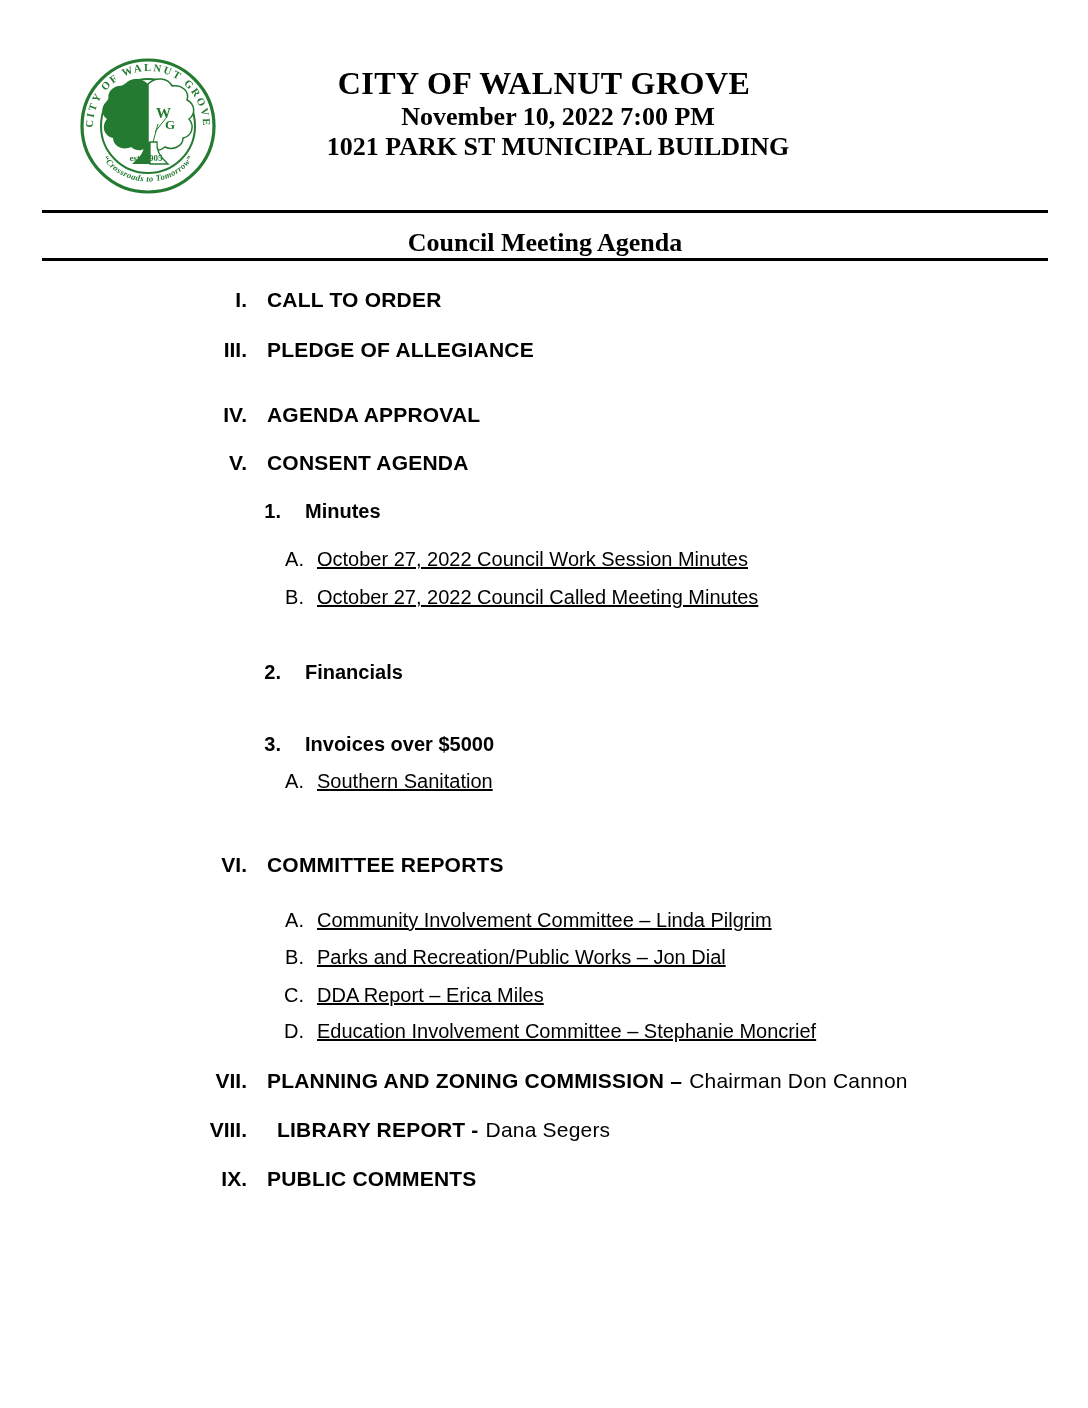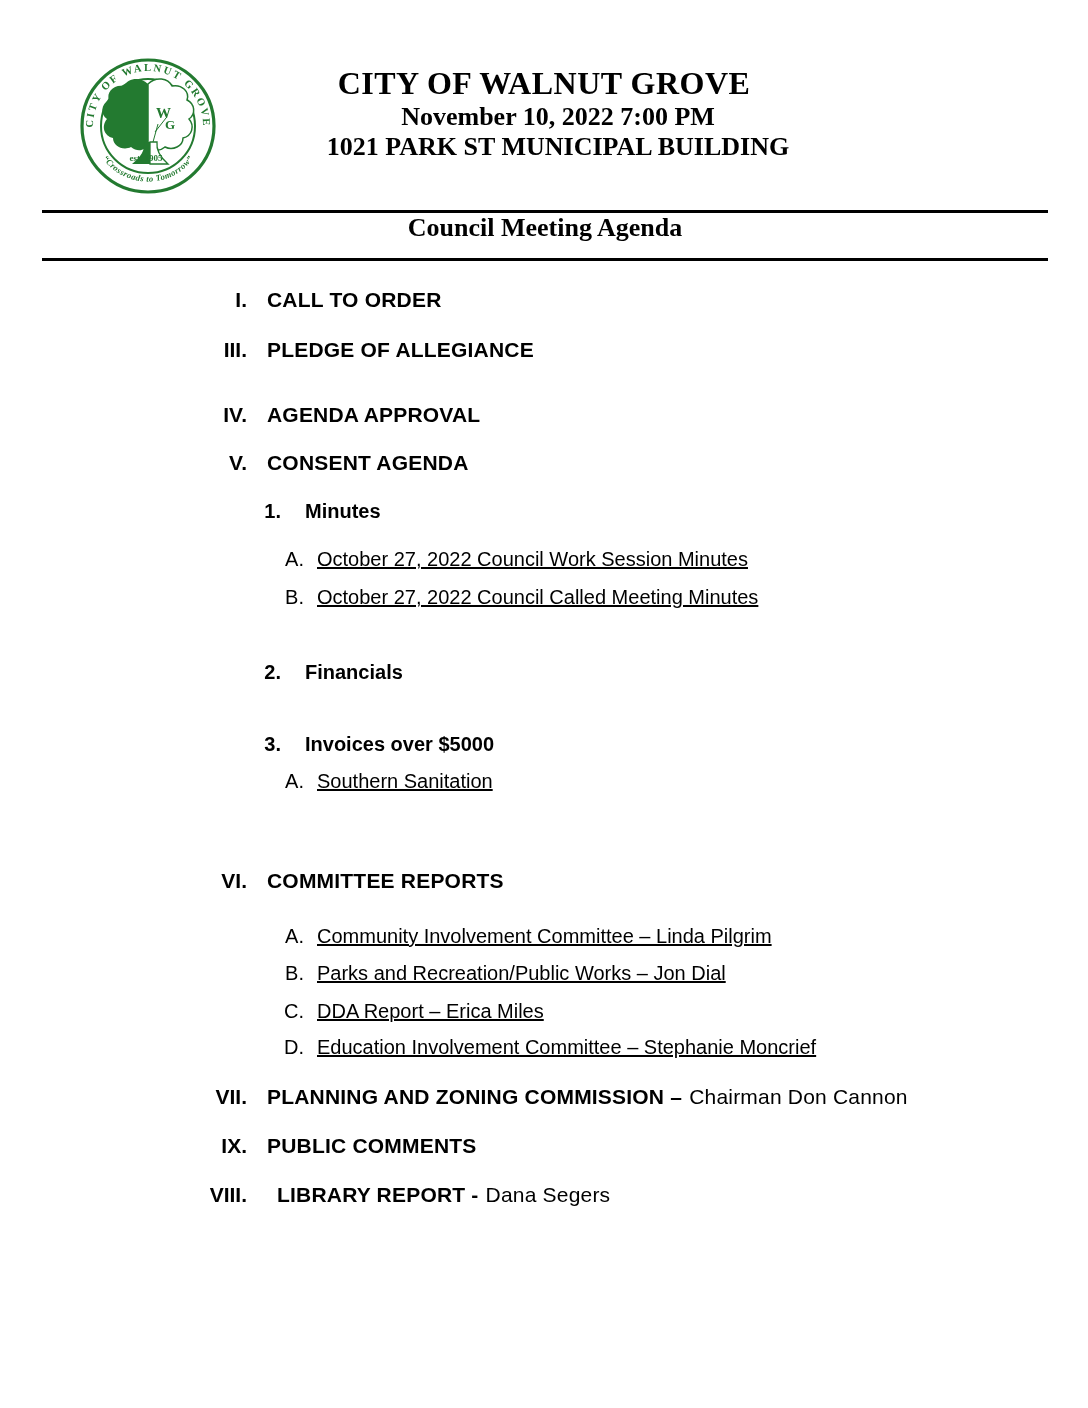--- a/index.html
+++ b/index.html
@@ -29,21 +29,21 @@
   .est{font-family:"Liberation Serif",serif;font-weight:bold;font-size:9px;fill:var(--seal-green);text-anchor:middle;}
 
   .title-block{position:absolute;top:64px;left:0;width:100%;text-align:center;
     font-family:"Liberation Serif",serif;font-weight:bold;color:var(--ink);}
   .doc-title{font-size:32px;line-height:38px;letter-spacing:0.5px;}
   .doc-subtitle{font-size:26px;line-height:30px;padding-left:28px;}
 
   
   .banner{position:absolute;top:210px;left:42px;right:40px;height:51px;
     border-top:3px solid var(--ink);border-bottom:3px solid var(--ink);
-    display:flex;align-items:flex-start;justify-content:center;}
+    display:flex;align-items:flex-end;justify-content:center;}
   .banner-title{font-family:"Liberation Serif",serif;font-weight:bold;font-size:26px;color:var(--ink);}
 
   
   .agenda{position:absolute;top:288px;left:0;right:0;}
   .row{display:flex;align-items:flex-start;color:var(--ink);line-height:23px;}
   .row .num{flex:0 0 auto;text-align:right;white-space:pre;}
   .row .txt{white-space:pre-wrap;}
   .r-main{font-weight:bold;font-size:21px;}
   .r-main .num{width:247px;}
   .r-main .txt{margin-left:20px;letter-spacing:0.2px;}
@@ -142,21 +142,21 @@
     <div class="row r-sub1" style="margin-top:49px">
       <span class="num">3.</span>
       <span class="txt">Invoices over $5000</span>
     </div>
 
     <div class="row r-sub2" style="margin-top:14px">
       <span class="num">A.</span>
       <span class="txt">Southern Sanitation</span>
     </div>
 
-    <div class="row r-main" style="margin-top:76px">
+    <div class="row r-main" style="margin-top:60px">
       <span class="num">VI.</span>
       <span class="txt">COMMITTEE REPORTS</span>
     </div>
 
     <div class="row r-sub2" style="margin-top:33px">
       <span class="num">A.</span>
       <span class="txt">Community Involvement Committee – Linda Pilgrim</span>
     </div>
 
     <div class="row r-sub2" style="margin-top:14px">
@@ -172,24 +172,24 @@
     <div class="row r-sub2" style="margin-top:13px">
       <span class="num">D.</span>
       <span class="txt">Education Involvement Committee – Stephanie Moncrief</span>
     </div>
 
     <div class="row r-main" style="margin-top:26px">
       <span class="num">VII.</span>
       <span class="txt"><span class="seg-bold">PLANNING AND ZONING COMMISSION –</span><span class="seg-regular">Chairman Don Cannon</span></span>
     </div>
 
+    <div class="row r-main row-viii" style="margin-top:26px">
+      <span class="num">VIII.</span>
+      <span class="txt"><span class="seg-bold">LIBRARY REPORT -</span><span class="seg-regular">Dana Segers</span></span>
+    </div>
+
     <div class="row r-main" style="margin-top:26px">
       <span class="num">IX.</span>
       <span class="txt">PUBLIC COMMENTS</span>
-    </div>
-
-    <div class="row r-main row-viii" style="margin-top:26px">
-      <span class="num">VIII.</span>
-      <span class="txt"><span class="seg-bold">LIBRARY REPORT -</span><span class="seg-regular">Dana Segers</span></span>
     </div>
 
   </div>
 </div>
 
 </body></html>

